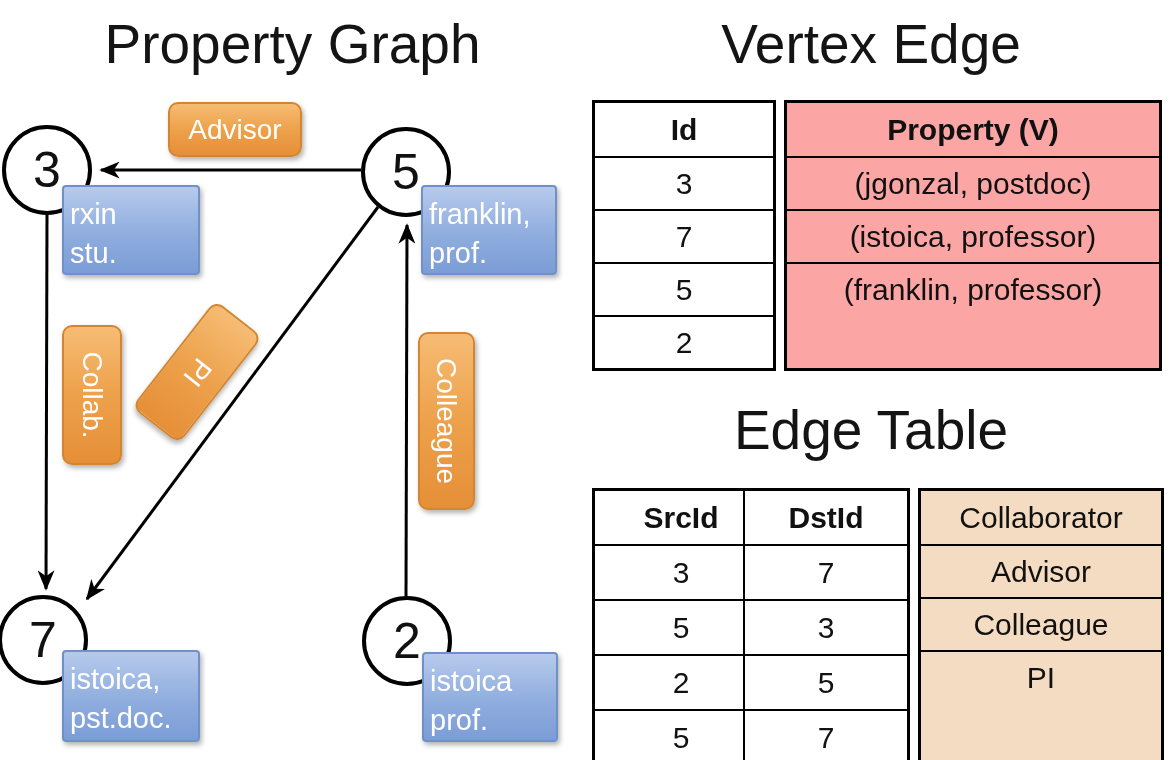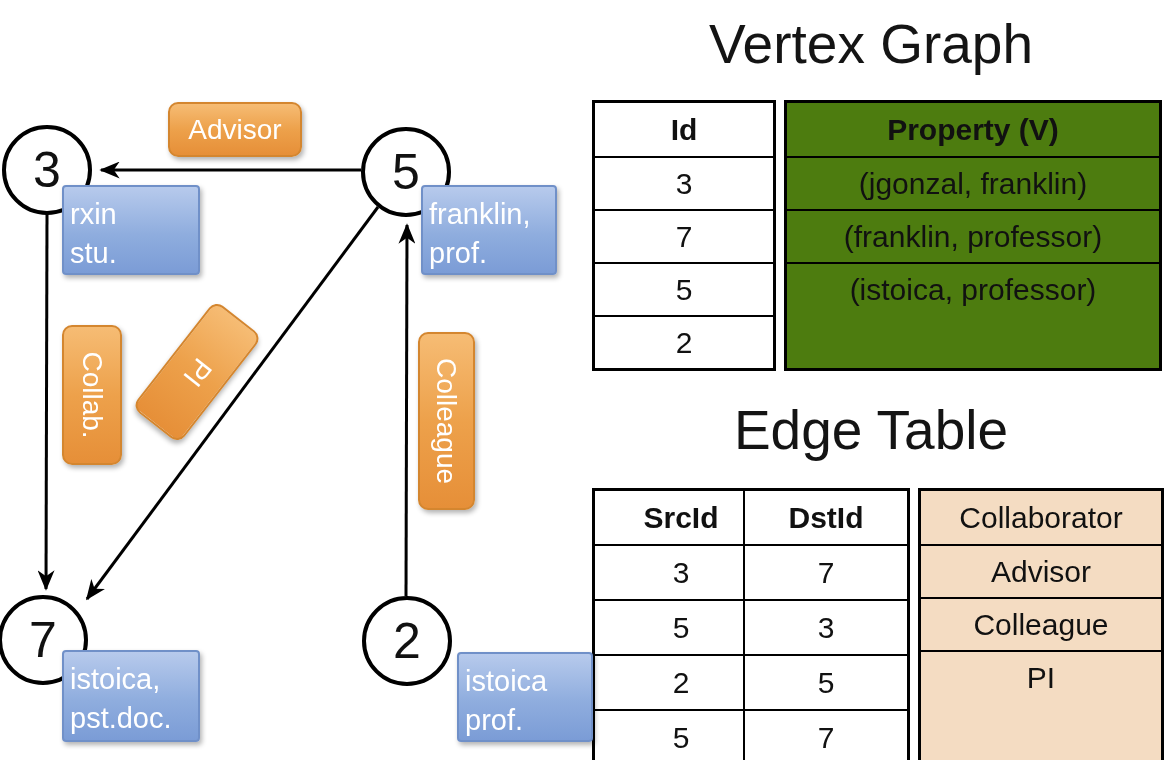--- a/index.html
+++ b/index.html
@@ -43,51 +43,52 @@
   #label-collab    { left:62px;  top:325px; width:60px;  height:140px; }
   #label-pi        { left:167px; top:304px; width:60px;  height:136px; transform:rotate(38deg); }
   #label-colleague { left:418px; top:332px; width:57px;  height:178px; }
   #node-3 { left:2px;   top:125px; }
   #node-5 { left:361px; top:127px; }
   #node-7 { left:-2px;  top:595px; }
   #node-2 { left:362px; top:596px; }
   #prop-3 { left:62px;  top:185px; width:138px; height:90px; }
   #prop-5 { left:421px; top:185px; width:136px; height:90px; }
   #prop-7 { left:62px;  top:650px; width:138px; height:92px; }
-  #prop-2 { left:422px; top:652px; width:136px; height:90px;margin-left:35px; }
+  #prop-2 { left:422px; top:652px; width:136px; height:90px; }
 
   
   .tbl-group { position:absolute; display:flex; z-index:2; }
   #vertex-table { left:592px; top:100px; }
   #edge-table   { left:592px; top:488px; }
   .tcol { border:3px solid #000; background:#fff; }
   .tcol .cell {
     height:53px; display:flex; align-items:center; justify-content:center;
     font-size:30px; font-weight:300; color:#111; border-top:2px solid #000;
     white-space:nowrap;
   }
   .tcol .cell:first-child { border-top:none; }
   .tcol .cell.header { font-weight:bold; }
   .gap8  { width:8px; }
   #vt-id-col   { width:184px; }
-  #vt-prop-col { width:378px; background:#4d7c0f; }
+  #vt-prop-col { width:378px; background:#fca5a5; }
   #et-left-col { width:318px; }
   #et-left-col .row { display:flex; border-top:2px solid #000; }
   #et-left-col .row:first-child { border-top:none; }
   #et-left-col .cell { border-top:none; }
   .src-cell { width:148px;padding-left:24px; }
   .dst-cell { width:164px; border-left:2px solid #000; flex:1; }
   #et-prop-col { width:246px; background:#f4dcc2; }
 </style>
 </head>
 <body>
 
 <div class="canvas">
 
-  <div class="title" id="vt-title">Vertex Graph</div>
+  <div class="title" id="pg-title">Property Graph</div>
+  <div class="title" id="vt-title">Vertex Edge</div>
   <div class="title" id="et-title">Edge Table</div>
 
   <svg id="edge-svg" width="585" height="760">
     <defs>
       <marker id="arrow" viewBox="0 0 12 10" refX="11" refY="5" markerWidth="21" markerHeight="17" orient="auto" markerUnits="userSpaceOnUse">
         <path d="M0,0 L12,5 L0,10 L3.5,5 Z" fill="#000"></path>
       </marker>
     </defs>
     <line x1="361" y1="170" x2="101" y2="170" stroke="#000" stroke-width="3" marker-end="url(#arrow)"></line>
     <line x1="47" y1="214" x2="46" y2="589" stroke="#000" stroke-width="3" marker-end="url(#arrow)"></line>
@@ -134,23 +135,23 @@
     <div class="tcol" id="vt-id-col">
       <div class="cell header">Id</div>
       <div class="cell">3</div>
       <div class="cell">7</div>
       <div class="cell">5</div>
       <div class="cell">2</div>
     </div>
     <div class="gap8"></div>
     <div class="tcol" id="vt-prop-col">
       <div class="cell header">Property (V)</div>
-      <div class="cell">(jgonzal, franklin)</div>
+      <div class="cell">(jgonzal, postdoc)</div>
+      <div class="cell">(istoica, professor)</div>
       <div class="cell">(franklin, professor)</div>
-      <div class="cell">(istoica, professor)</div>
     </div>
   </div>
 
   <div class="tbl-group" id="edge-table">
     <div class="tcol" id="et-left-col">
       <div class="row">
         <div class="cell header src-cell">SrcId</div>
         <div class="cell header dst-cell">DstId</div>
       </div>
       <div class="row">

